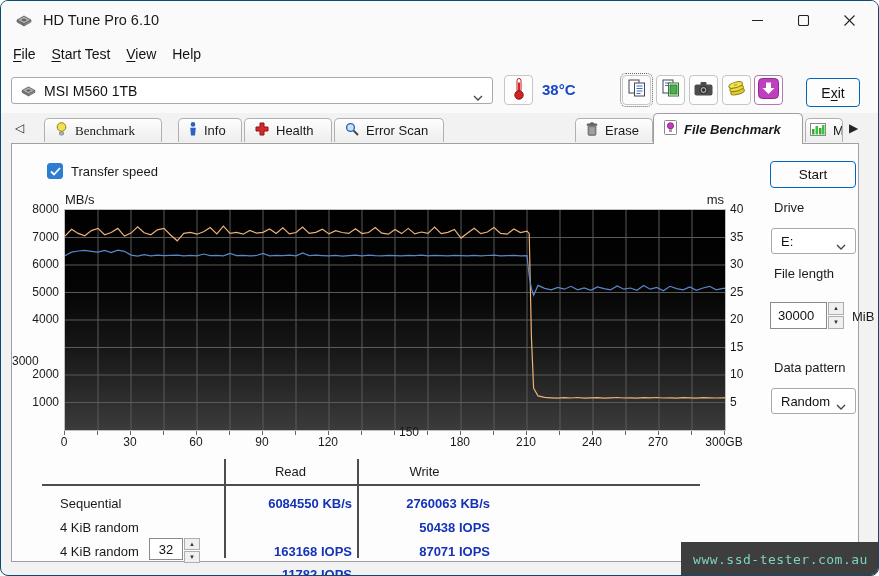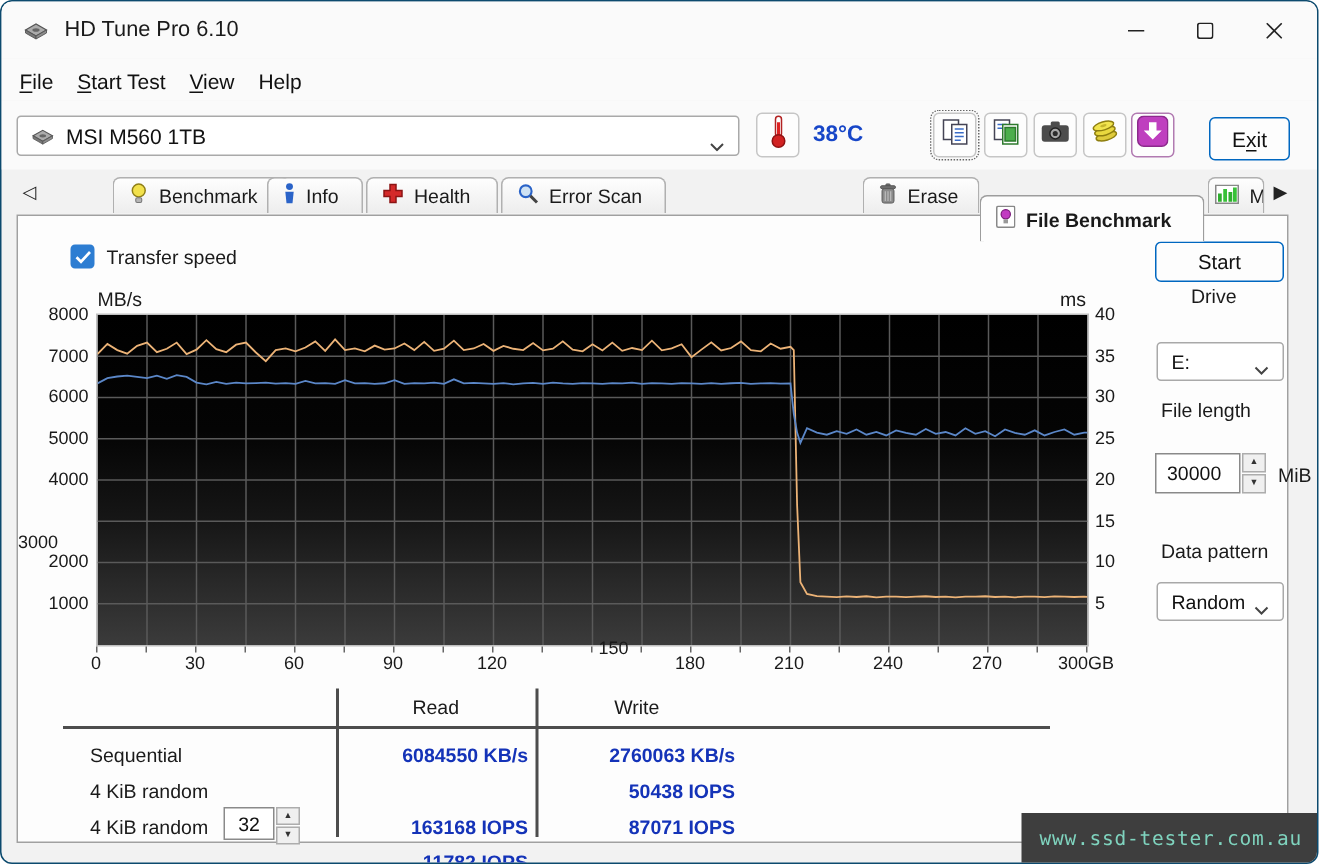--- a/index.html
+++ b/index.html
@@ -15,21 +15,21 @@
   .menu-item:first-child{margin-left:6px;}
   u{text-decoration-thickness:1px;text-underline-offset:2px;}
   .toolbar{position:absolute;left:0;top:66px;width:100%;height:46px;background:#fafafa;}
   .combo{position:absolute;background:#fff;border:1px solid #a9a9a9;border-radius:3px;display:flex;align-items:center;box-sizing:border-box;font-size:14px;color:#111;}
   .combo .chev{position:absolute;right:9px;top:50%;margin-top:-3px;}
   .tool-btn{position:absolute;top:8px;width:29px;height:30px;background:#fdfdfd;border:1px solid #c6c6c6;border-radius:4px;display:flex;align-items:center;justify-content:center;box-sizing:border-box;}
   .temp-label{position:absolute;left:541px;top:14px;font-size:15px;font-weight:bold;color:#1746c8;}
   .exit-btn{position:absolute;left:805px;top:11px;width:54px;height:29px;background:#fdfdfd;border:1px solid #0067c0;border-radius:4px;font-size:14px;color:#111;display:flex;align-items:center;justify-content:center;box-sizing:border-box;}
   .tabstrip{position:absolute;left:0;top:112px;width:100%;height:31px;}
   .tab{position:absolute;top:5px;height:24px;border:1px solid #b0b0b0;border-bottom:none;border-radius:5px 5px 0 0;background:linear-gradient(#fefefe,#ededed);display:flex;align-items:center;gap:7px;padding:0 10px;font-size:13px;color:#1a1a1a;box-sizing:border-box;}
-  .tab.active{top:17px;height:31px;background:#fdfdfd;font-weight:bold;z-index:6;border-color:#9d9d9d;}
+  .tab.active{top:0;height:31px;background:#fdfdfd;font-weight:bold;z-index:6;border-color:#9d9d9d;font-style:italic;}
   .tab-scroll{position:absolute;top:8px;font-size:12px;color:#222;}
   .panel{position:absolute;left:10px;top:142px;width:848px;height:419px;background:#fdfdfd;border:1px solid #a0a0a0;box-sizing:border-box;z-index:2;}
   .checkbox{position:absolute;left:35px;top:19px;width:16px;height:16px;background:#2d7dd2;border:1px solid #2d7dd2;border-radius:3px;display:flex;align-items:center;justify-content:center;box-sizing:border-box;}
   .chk-label{position:absolute;left:59px;top:20px;font-size:13px;color:#1a1a1a;}
   .axis-unit{position:absolute;top:48px;font-size:13px;color:#1a1a1a;}
   .plot{position:absolute;left:52px;top:65px;width:660px;height:220px;border:1px solid #c0c0c0;background:linear-gradient(180deg,#000 0%,#040404 35%,#161616 62%,#3b3b3b 100%);box-sizing:content-box;}
   .tick-label{position:absolute;font-size:12px;color:#1a1a1a;}
   .xtick{position:absolute;width:1px;height:4px;background:#666;top:287px;}
   .rule-h{position:absolute;background:#4d4d4d;height:2px;}
   .rule-v{position:absolute;background:#4d4d4d;width:2px;}
@@ -165,21 +165,21 @@
           </svg>
       </span>
     </div>
 
     <div class="exit-btn">E<u>x</u>it</div>
   </div>
 
   <div class="tabstrip">
     <span class="tab-scroll" style="left:14px;">◁</span>
 
-    <div class="tab" style="left:74px;width:118px;">
+    <div class="tab" style="left:43px;width:118px;font-family:Liberation Serif, serif;">
       <span><svg width="13" height="14">
             <circle cx="6.5" cy="5" r="4.3" fill="#f2e14c" stroke="#8f7f18"></circle>
             <rect x="4.5" y="9.8" width="4" height="3.2" rx="1" fill="#b5b5b5" stroke="#777" stroke-width="0.7"></rect>
           </svg></span>
       <span>Benchmark</span>
     </div>
     <div class="tab" style="left:177px;width:64px;">
       <span><svg width="8" height="14">
             <circle cx="4" cy="2.4" r="2.3" fill="#2a63c8"></circle>
             <path d="M1.2 5.8 L6.8 5.8 L6 13.5 L2 13.5 Z" fill="#2a63c8"></path>
@@ -353,21 +353,21 @@
     </div>
     <div class="spin-btns" style="left:172px;top:394px;">
       <div class="spin-btn">▲</div>
       <div class="spin-btn">▼</div>
     </div>
     <span class="val" style="left:212px;top:400px;width:128px;">163168 IOPS</span>
     <span class="val" style="left:345px;top:400px;width:133px;">87071 IOPS</span>
 
     <div class="btn" style="left:758px;top:17px;width:86px;height:27px;">Start</div>
 
-    <span class="side-label" style="left:762px;top:46px;margin-left:20px;">Drive</span>
+    <span class="side-label" style="left:762px;top:56px;">Drive</span>
     <div class="combo" style="left:759px;top:84px;width:85px;height:26px;padding-left:9px;font-size:13px;">
       <span>E:</span>
       <span class="chev"><svg width="10" height="6">
             <polyline points="1,1 5,5 9,1" fill="none" stroke="#444" stroke-width="1.3"></polyline>
           </svg></span>
     </div>
 
     <span class="side-label" style="left:762px;top:122px;">File length</span>
     <div class="spinbox" style="left:758px;top:158px;width:57px;height:27px;padding-left:7px;">
       <span>30000</span>

